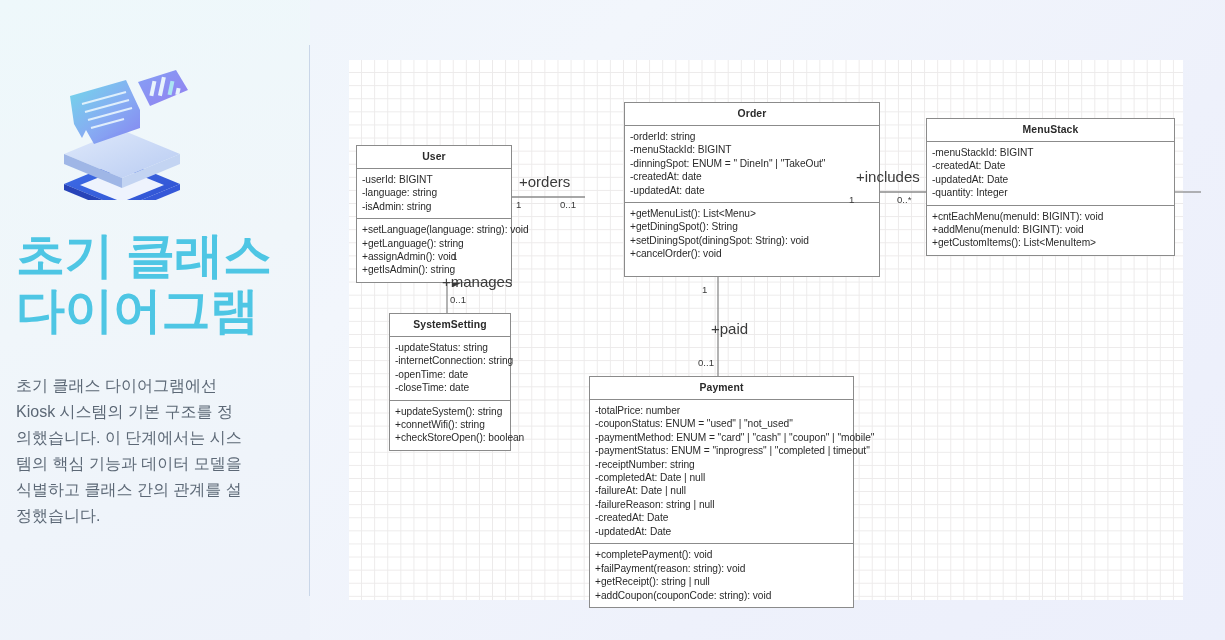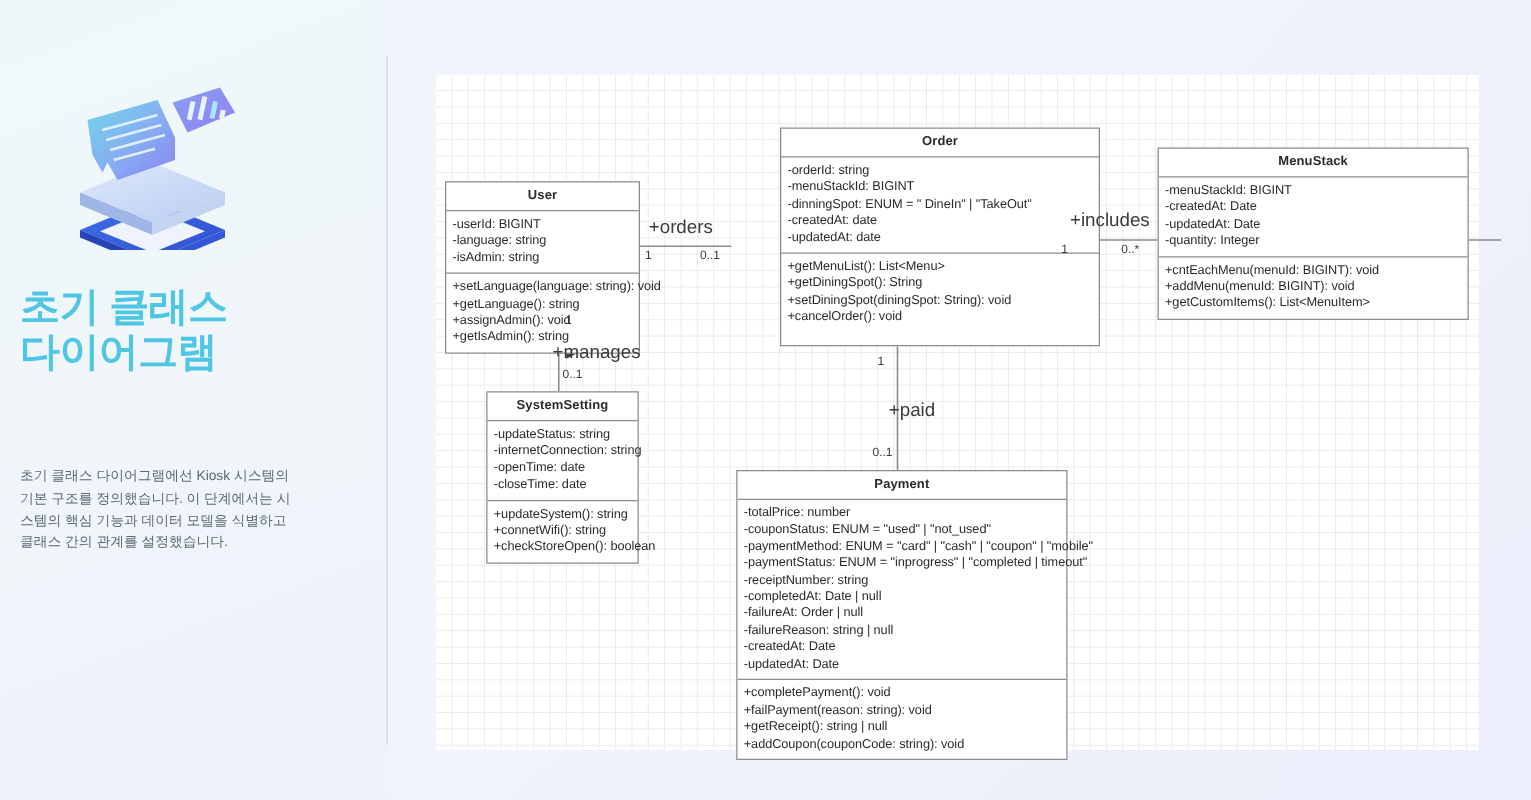--- a/index.html
+++ b/index.html
@@ -39,33 +39,33 @@
   #logo {
     position: absolute;
     left: 52px; top: 68px;
     width: 140px; height: 132px;
   }
 
   #title {
     position: absolute;
     left: 16px; top: 228px;
     width: 290px;
-    font-size: 32px;
+    font-size: 49px;
     font-weight: 700;
     line-height: 1.12;
     letter-spacing: -0.5px;
     color: #4ec6e4;
     white-space: pre-line;
   }
 
   #body-text {
     position: absolute;
     left: 16px; top: 373px;
     width: 226px;
-    font-size: 11px;
+    font-size: 16px;
     line-height: 1.62;
     color: #5c6876;
     white-space: pre-line;
   }
 
   
   #canvas {
     position: absolute;
     left: 349px; top: 60px;
     width: 834px; height: 540px;
@@ -283,21 +283,21 @@
 
     <div class="uml" style="left:240px; top:316px; width:265px;">
       <div class="cls-name">Payment</div>
       <div class="cls-attrs">
         <div class="row">-totalPrice: number</div>
         <div class="row">-couponStatus: ENUM = "used" | "not_used"</div>
         <div class="row">-paymentMethod: ENUM = "card" | "cash" | "coupon" | "mobile"</div>
         <div class="row">-paymentStatus: ENUM = "inprogress" | "completed | timeout"</div>
         <div class="row">-receiptNumber: string</div>
         <div class="row">-completedAt: Date | null</div>
-        <div class="row">-failureAt: Order | null</div>
+        <div class="row">-failureAt: Date | null</div>
         <div class="row">-failureReason: string | null</div>
         <div class="row">-createdAt: Date</div>
         <div class="row">-updatedAt: Date</div>
       </div>
       <div class="cls-ops">
         <div class="row">+completePayment(): void</div>
         <div class="row">+failPayment(reason: string): void</div>
         <div class="row">+getReceipt(): string | null</div>
         <div class="row">+addCoupon(couponCode: string): void</div>
       </div>

